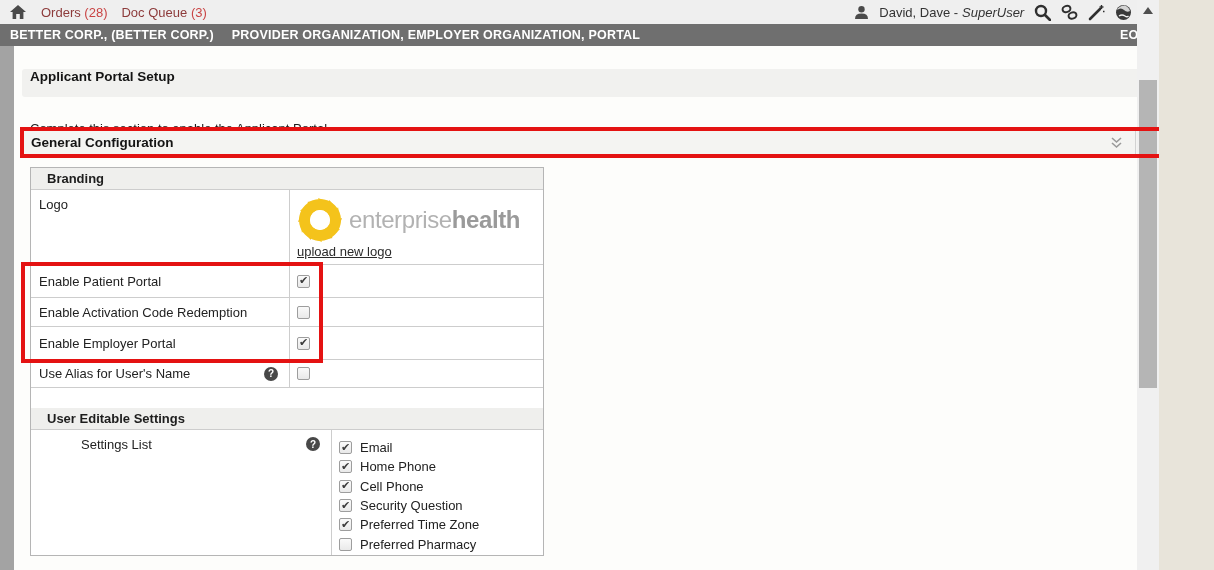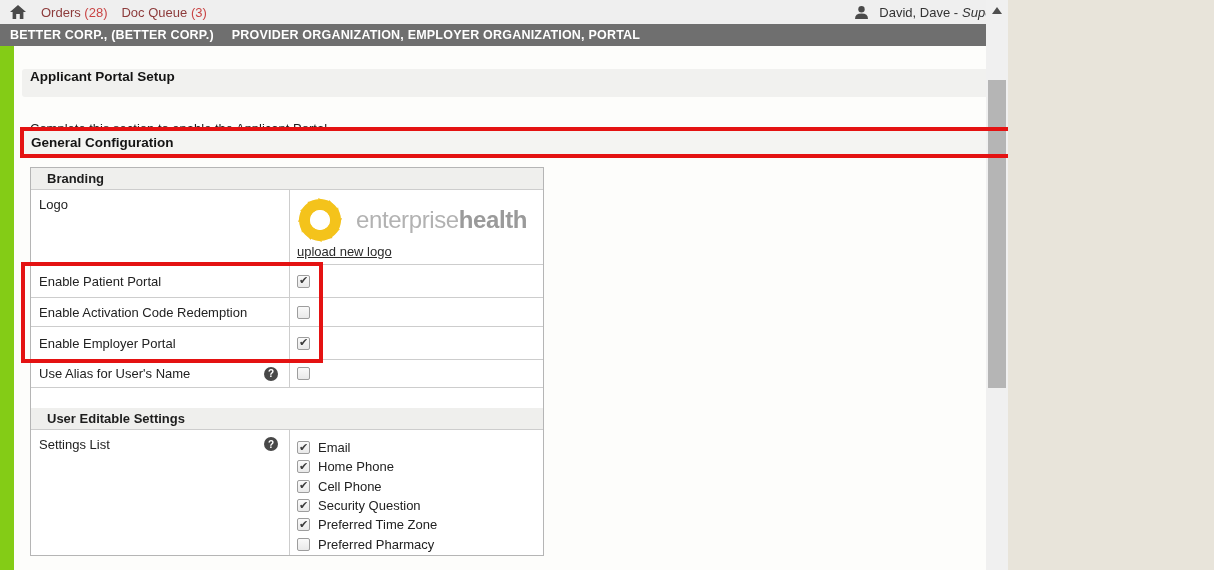--- a/index.html
+++ b/index.html
@@ -1,19 +1,19 @@
 <!DOCTYPE html>
 <html><head>
 <meta charset="utf-8">
 <style>
   * { margin:0; padding:0; box-sizing:border-box; }
   html,body { background:#e8e4da; }
   .screen {
-    position:relative; width:1008px; height:570px; overflow:hidden;
-    background:#84cc16;
+    position:relative; width:1159px; height:570px; overflow:hidden;
+    background:#a3a3a3;
     font-family:"Liberation Sans", sans-serif;
     -webkit-font-smoothing:antialiased;
   }
   
   .topbar {
     position:absolute; left:0; top:0; width:1192px; height:24px;
     background:#efefef; display:flex; align-items:center; padding:0 8px 0 9px;
   }
   .topbar-left { display:flex; align-items:center; gap:14px; }
   .nav-item { font-size:13px; cursor:pointer; white-space:nowrap; }
@@ -61,21 +61,21 @@
   .config-table {
     position:absolute; left:30px; top:167px; width:514px;
     background:#fff; border:1px solid #b5b5b5; font-size:13px; color:#222;
   }
   .t-header {
     background:#efefed; font-weight:bold; padding-left:16px;
     display:flex; align-items:center; border-bottom:1px solid #cdcdcd; color:#1d1d1d;
   }
   .h-branding { height:22px; } .h-features { height:23px; } .h-ues { height:22px;margin-top:20px; }
   .t-row { display:flex; border-bottom:1px solid #cdcdcd; }
-  .t-row:last-child { border-bottom:none; }
+  .t-row:last-child { border-bottom:none;margin-left:42px; }
   .t-cell-l { width:259px; border-right:1px solid #cdcdcd; position:relative; display:flex; align-items:center; padding-left:8px; }
   .t-cell-l.top { align-items:flex-start; padding-top:7px; }
   .t-cell-r { flex:1; position:relative; display:flex; align-items:center; padding-left:7px; }
   .row-logo { height:75px; }
   .row-cb33 { height:33px; }
   .row-cb29 { height:29px; }
   .row-cb28 { height:28px; }
   .row-settings { height:125px; }
   .row-settings .t-cell-r { display:block; padding-top:8px; }
   .help-badge {
@@ -86,21 +86,21 @@
   .row-settings .help-badge { top:14px; }
   
   .cb {
     width:13px; height:13px; border:1px solid #9d9d9d; border-radius:2px;
     background:linear-gradient(#fafafa,#e9e9e9); display:inline-flex;
     align-items:center; justify-content:center; cursor:pointer; flex:none;
   }
   .cb.checked::after { content:"\2714"; font-size:11px; line-height:1; color:#3c3c3c; margin-top:-1px; }
   
   .logo-cell { display:flex; align-items:center; position:absolute; left:6px; top:6px; }
-  .logo-word { margin-left:12px; font-size:24px; letter-spacing:-0.4px; }
+  .logo-word { margin-left:5px; font-size:24px; letter-spacing:-0.4px; }
   .logo-word .lt { color:#b2b2b2; }
   .logo-word .bd { color:#9a9a9a; font-weight:bold; }
   .upload-link { position:absolute; left:7px; bottom:5px; font-size:13px; color:#2b2b2b; text-decoration:underline; cursor:pointer; }
   
   .opt { display:flex; align-items:center; gap:8px; height:19.3px; }
   .opt span { color:#222; }
   
   .scrollbar { position:absolute; right:0; top:0; width:22px; height:570px; background:#f0f0f0; }
   .sb-arrow {
     position:absolute; left:6px; top:7px; width:0; height:0; cursor:pointer;

